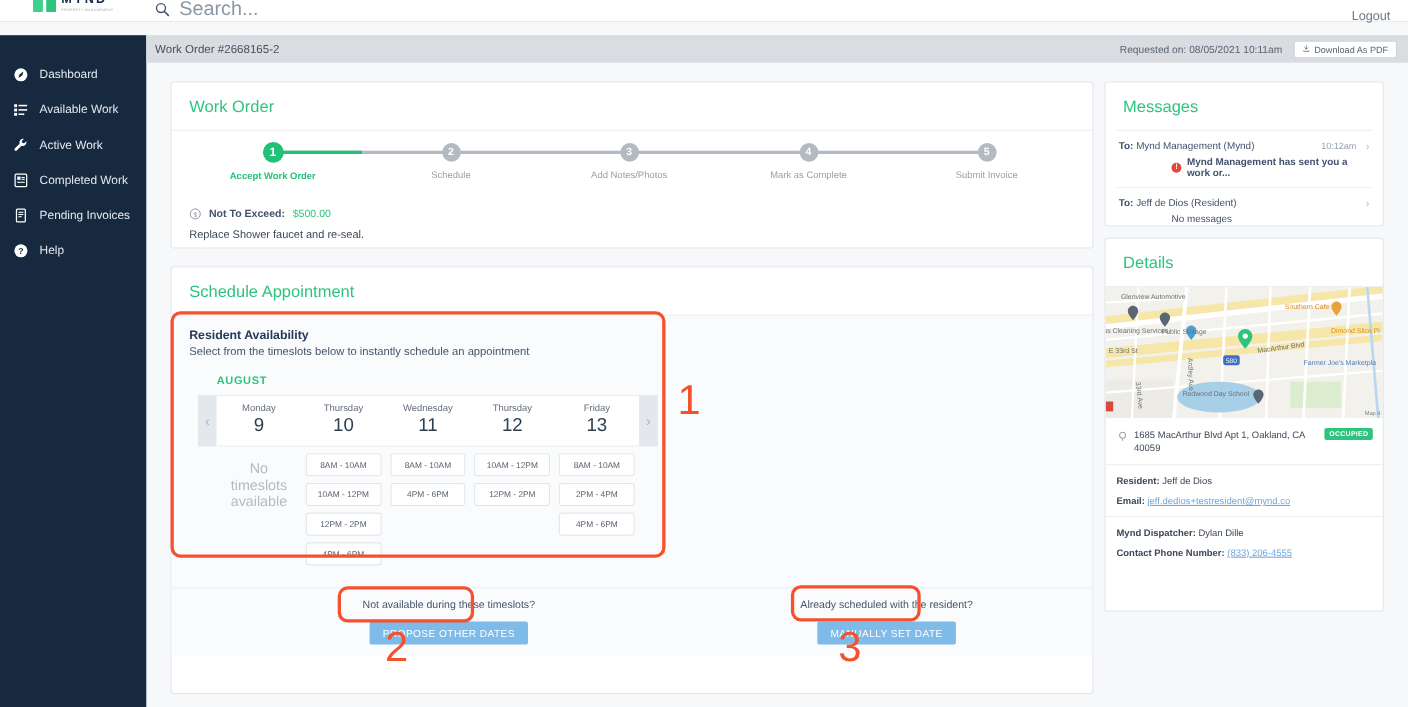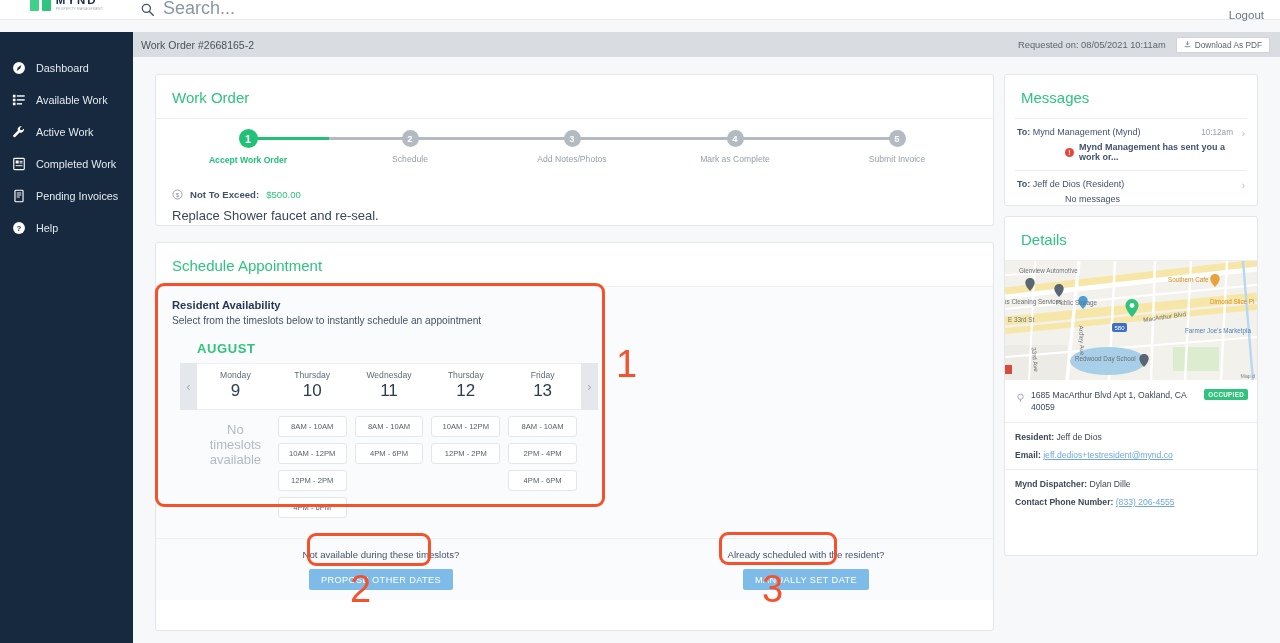--- a/index.html
+++ b/index.html
@@ -87,28 +87,28 @@
   .step .lbl { font-size: 8.6px; color: #98a0aa; margin-top: 7px; }
   .step.active .lbl { color: #21c177; font-weight: bold; }
   .track { position: absolute; top: 18px; height: 3px; background: #b4bac2; z-index: 1; }
   .track-fill { position: absolute; top: 18px; height: 3px; background: #21c177; z-index: 1; }
 
   .wo-meta { padding: 8px 16px 0 16px; }
   .meta-row { display: flex; align-items: center; gap: 7px; font-size: 9.6px; color: #42526e; margin-bottom: 7px; }
   .meta-row b { font-weight: bold; }
   .meta-ico { width: 11px; height: 11px; flex: 0 0 11px; }
   .money { color: #2ec47d; }
-  .wo-desc { font-size: 13px; color: #3c4858; padding: 1px 16px 0 16px; }
+  .wo-desc { font-size: 10px; color: #3c4858; padding: 1px 16px 0 16px; }
 
   
   #schedule-card { position: absolute; left: 22px; top: 185px; width: 839px; height: 389px; }
   .avail-box { margin: 0 0 0 0; padding: 12px 16px 14px 16px; background: #fafbfc; border-top: 1px solid #edeff2; }
   .avail-title { font-size: 11.2px; font-weight: bold; color: #253858; }
   .avail-sub { font-size: 10.2px; color: #44546a; margin-top: 4px; }
-  .month { font-size: 13px; font-weight: bold; color: #2ec47d; letter-spacing: .6px; margin: 15px 0 0 25px; }
+  .month { font-size: 10px; font-weight: bold; color: #2ec47d; letter-spacing: .6px; margin: 15px 0 0 25px; }
 
   .cal { display: flex; margin: 7px 0 0 8px; width: 418px; }
   .cal-arrow {
     width: 17px; background: #e4e7eb; color: #aab2bd; font-size: 13px;
     display: flex; align-items: center; justify-content: center; cursor: pointer;
   }
   .cal-days { flex: 1; display: flex; background: #fff; border-top: 1px solid #eceff2; border-bottom: 1px solid #eceff2; }
   .cal-day { flex: 1; text-align: center; padding: 6px 0 8px 0; }
   .cal-dow { font-size: 8.6px; color: #626c77; }
   .cal-num { font-size: 17px; color: #2c3e50; margin-top: 1px; }
@@ -394,21 +394,21 @@
           <div class="slot-col">
             <div class="slot">8AM - 10AM</div>
             <div class="slot">2PM - 4PM</div>
             <div class="slot">4PM - 6PM</div>
           </div>
           <div class="slot-spacer"></div>
         </div>
       </div>
 
       <div class="alt-row">
-        <div class="alt-block" style="left:105px; width:240px;">
+        <div class="alt-block" style="left:132px; width:240px;">
           <div class="alt-q">Not available during these timeslots?</div>
           <button class="blue-btn">PROPOSE OTHER DATES</button>
         </div>
         <div class="alt-block" style="left:530px; width:240px;">
           <div class="alt-q">Already scheduled with the resident?</div>
           <button class="blue-btn">MANUALLY SET DATE</button>
         </div>
       </div>
     </div>
 

